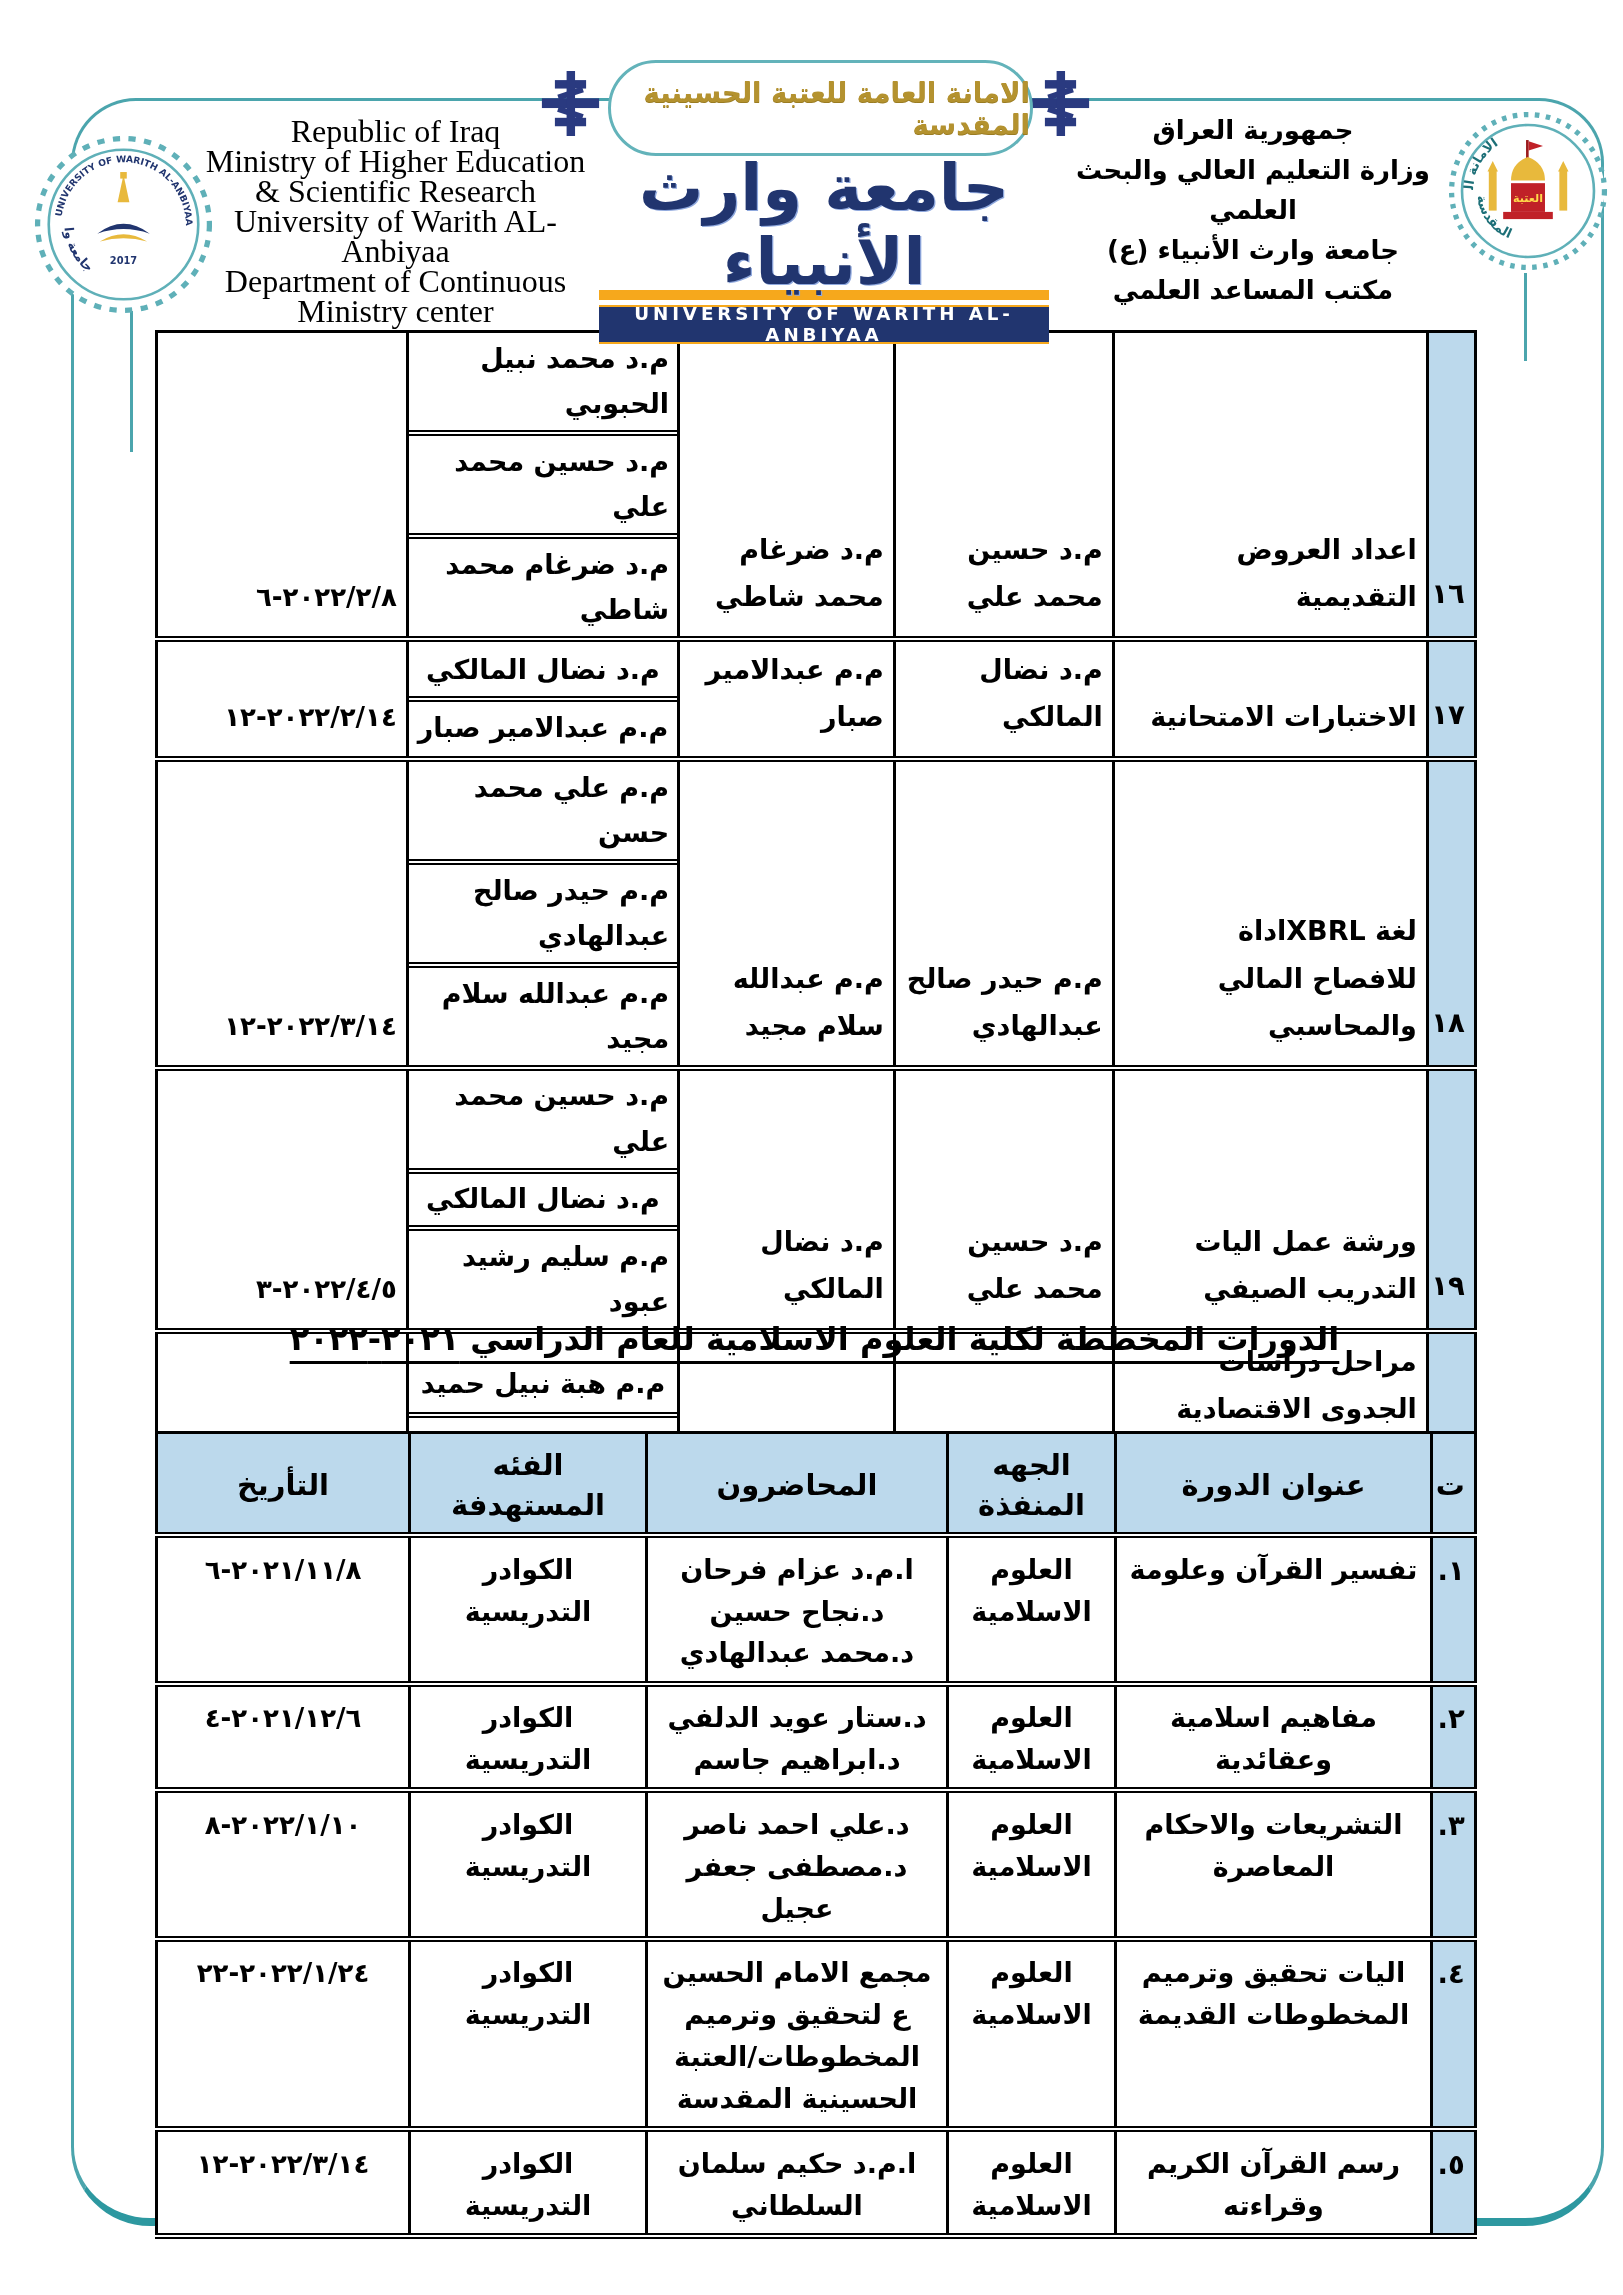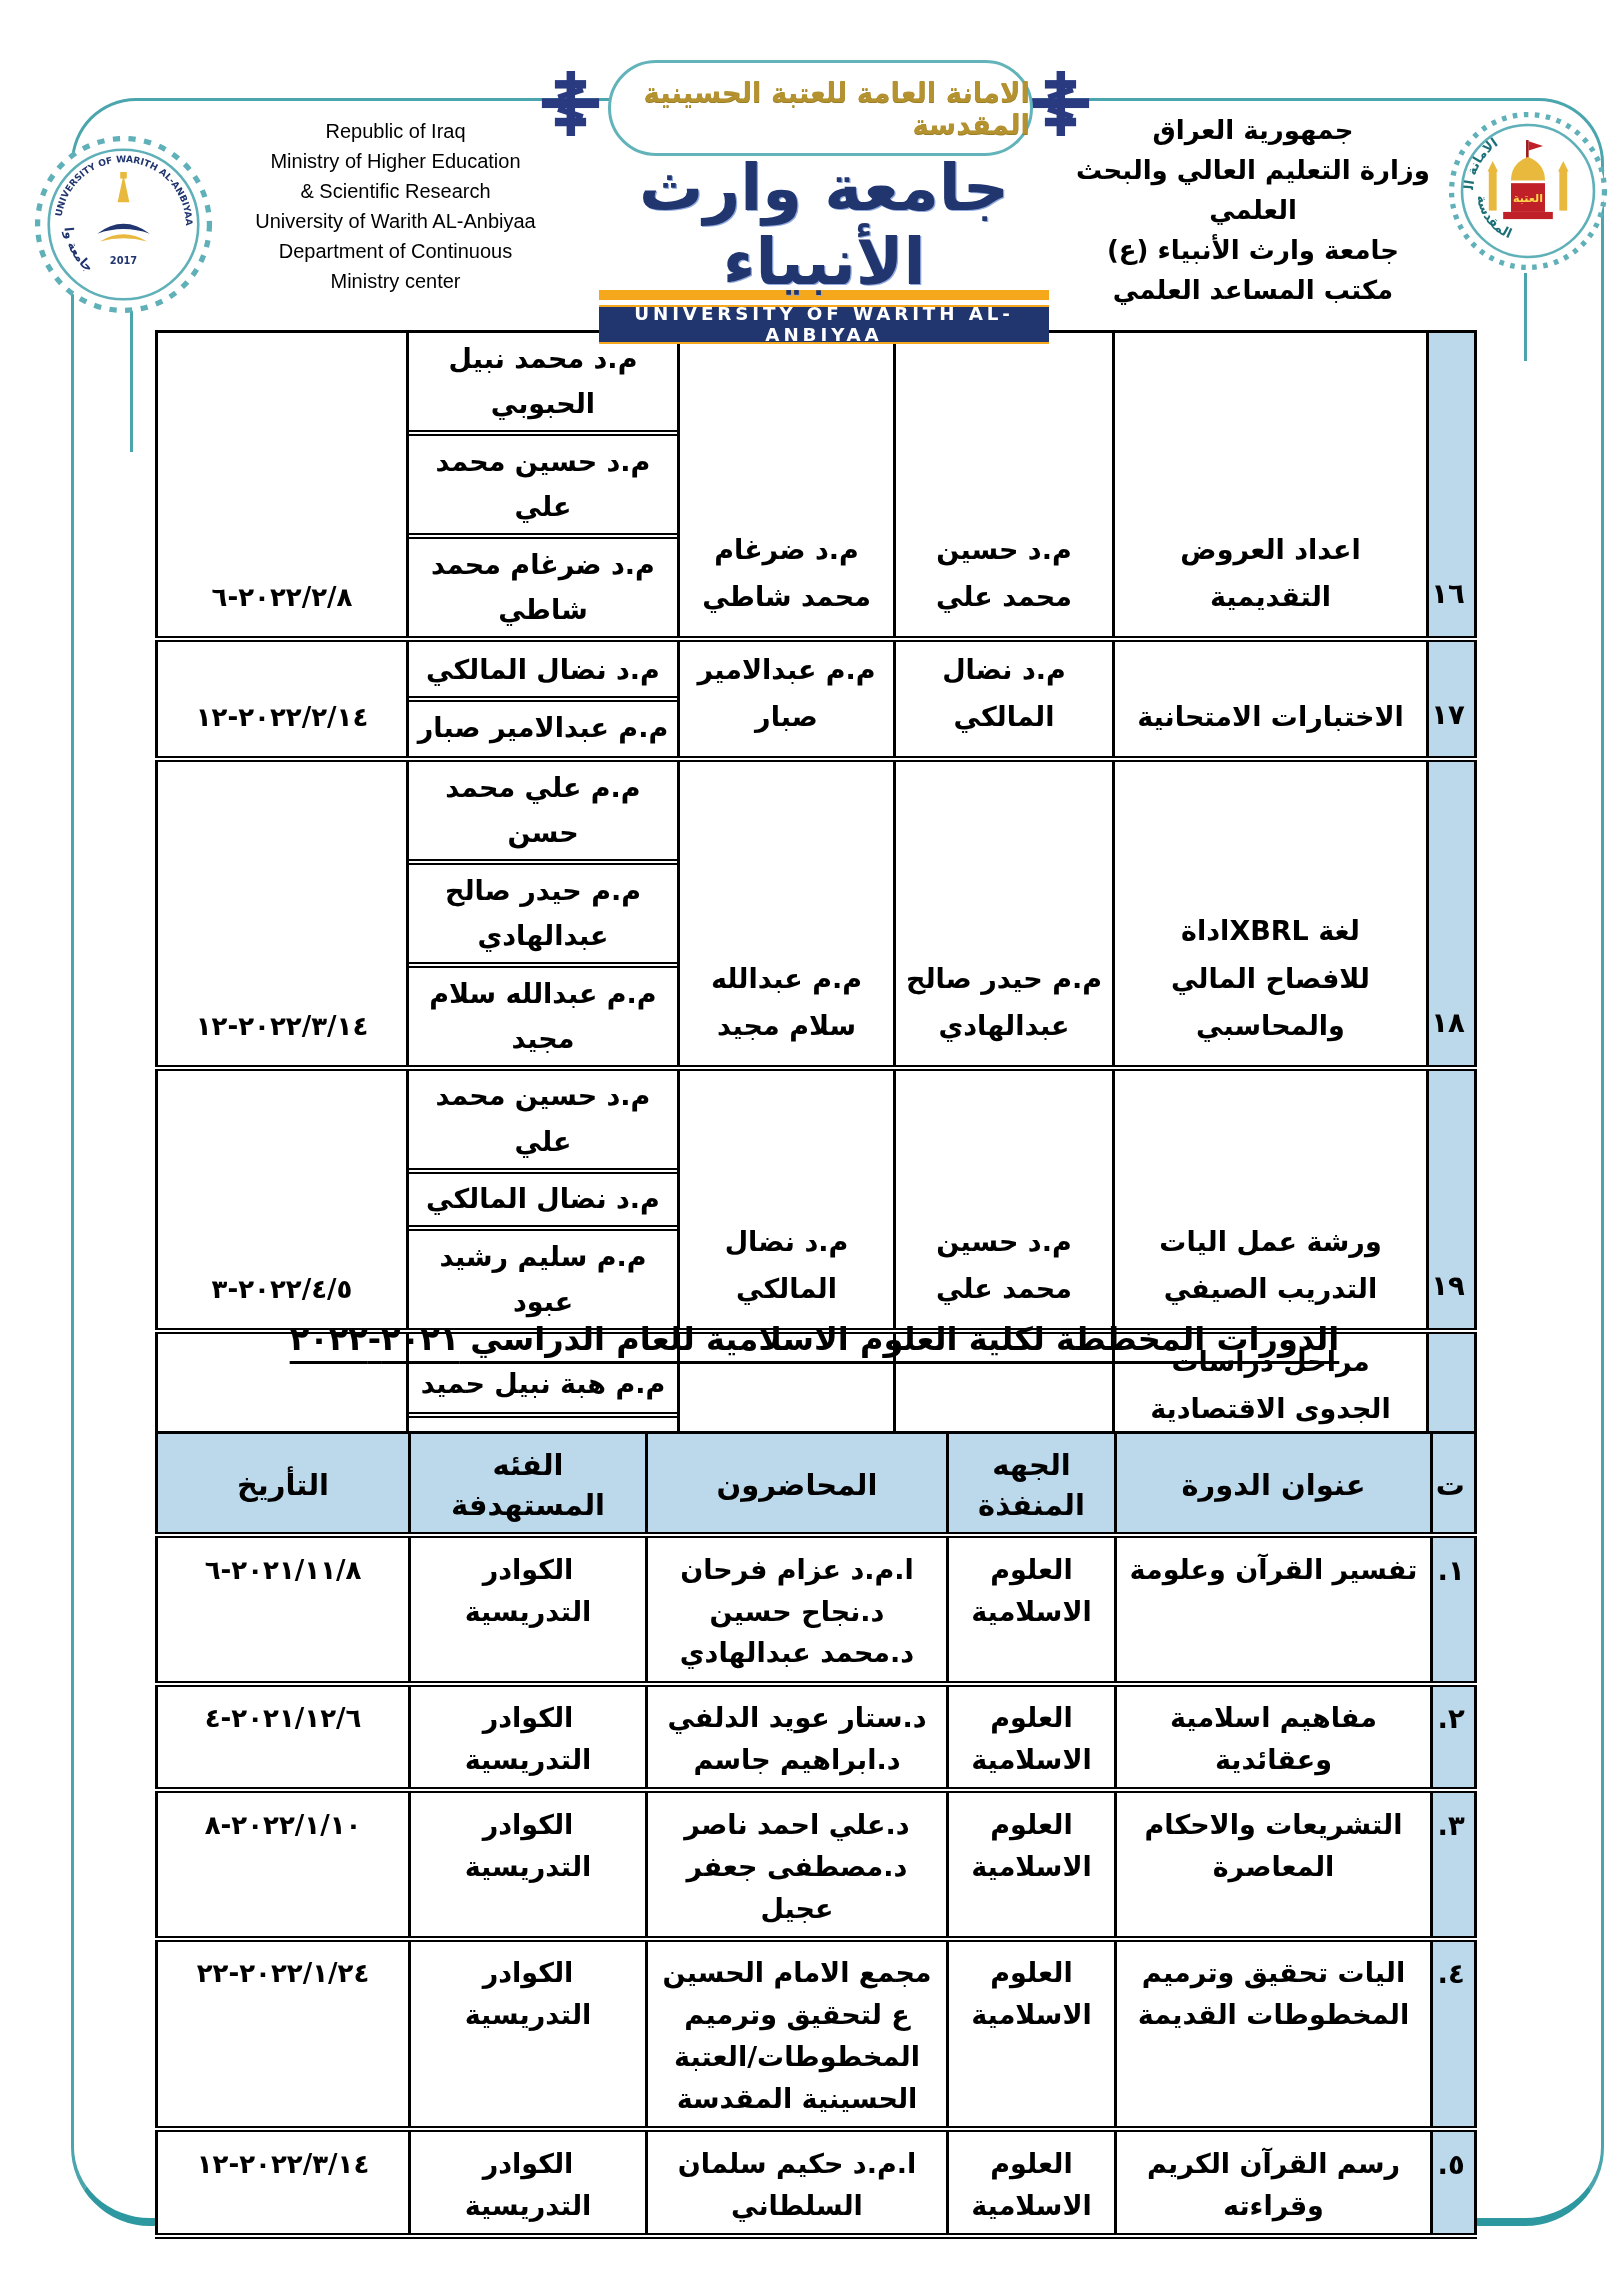--- a/index.html
+++ b/index.html
@@ -15,41 +15,41 @@
   #tail-right{left:1524px;top:273px;height:88px;}
 
   
   #banner{position:absolute;left:608px;top:60px;width:419px;height:90px;background:#fff;
     border:3.3px solid #63b3ba;border-radius:52px;z-index:4;display:flex;align-items:center;justify-content:center;}
   #banner .calli{font-weight:bold;font-size:27.5px;color:#b4922f;direction:rtl;text-shadow:0 0.7px 0 #9a7c22;}
   .orn{position:absolute;top:67px;width:65px;height:73px;z-index:3;}
   #orn-left{left:538px;} #orn-right{left:1028px;}
 
   #en-block{position:absolute;left:186px;top:116px;width:419px;text-align:center;z-index:4;
-    font-family:Liberation Sans, sans-serif;font-size:20px;line-height:30px;}
+    font-family:Liberation Serif, serif;font-size:32px;line-height:30px;}
   #ar-block{position:absolute;left:1065px;top:110px;width:376px;text-align:center;direction:rtl;z-index:4;
     font-weight:bold;font-size:26px;line-height:40px;}
 
   #unilogo{position:absolute;left:599px;top:159px;width:450px;z-index:5;background:#fff;text-align:center;}
   #unilogo .callig{height:131px;display:flex;align-items:center;justify-content:center;direction:rtl;
     font-size:64px;font-weight:bold;color:#21356f;text-shadow:1.3px 1.3px 0 #8fa8dd;}
   #unilogo .band{height:9.8px;background:#f6a81c;}
   #unilogo .bar{margin-top:5.2px;height:35px;background:#21356f;border-top:2.6px solid #f6a81c;border-bottom:2.6px solid #f6a81c;
     display:flex;align-items:center;justify-content:center;color:#fff;font-weight:bold;font-size:18.3px;letter-spacing:3.9px;}
 
   .seal{position:absolute;z-index:6;}
   #seal-left{left:33px;top:134px;width:181px;height:181px;}
   #seal-right{left:1447px;top:110px;width:162px;height:162px;}
 
   
   table{border-collapse:collapse;table-layout:fixed;position:absolute;left:155px;background:#fff;z-index:2;direction:rtl;}
   td,th{border:3.3px solid #000;border-bottom:6.5px double #000;overflow:hidden;}
   #table1{top:330px;width:1319px;}
   #table2{top:1431px;width:1319px;}
-  #table1 td{vertical-align:bottom;padding:3.9px 9.2px 15.7px 9.2px;text-align:center;font-weight:bold;font-size:27px;line-height:1.75;}
+  #table1 td{vertical-align:bottom;padding:3.9px 9.2px 15.7px 9.2px;text-align:right;font-weight:bold;font-size:27px;line-height:1.75;}
   #table1 td.numcell{background:#bcd9ec;padding-bottom:18.3px;font-size:27.5px;}
   #table1 td.stack{vertical-align:middle;padding:0;}
   .sub{display:flex;align-items:center;justify-content:center;padding:2.6px 7.9px;font-weight:bold;font-size:27px;line-height:1.7;}
   .sub + .sub{border-top:6.5px double #000;}
   #table2 td,#table2 th{vertical-align:top;padding:10.5px 9.2px 6.5px 9.2px;text-align:center;font-weight:bold;font-size:27px;line-height:1.55;}
   #table2 th{background:#bcd9ec;font-size:29px;vertical-align:middle;line-height:1.4;}
   #table2 td.numcell{background:#bcd9ec;font-size:27.5px;}
   .date{direction:ltr;unicode-bidi:embed;display:inline-block;font-size:26px;}
   .lline{display:block;}
 

